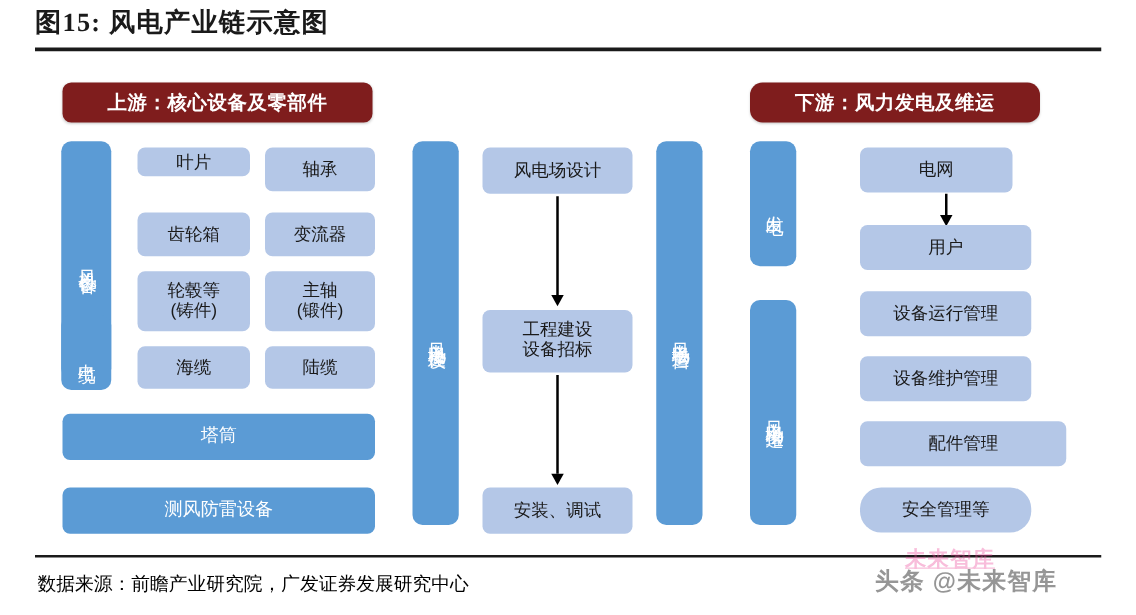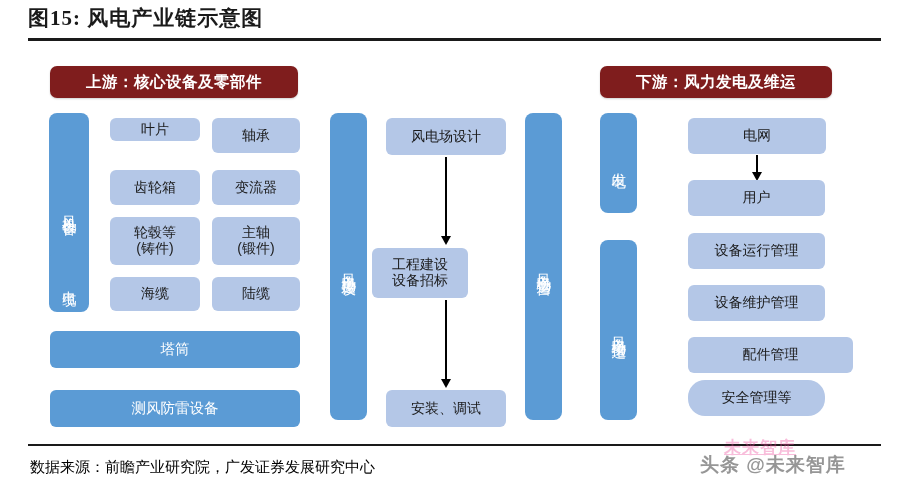--- a/index.html
+++ b/index.html
@@ -181,48 +181,48 @@
   <div class="node vert" style="left:330px; top:113px; width:37px; height:307px;">风电场建设</div>
   <div class="node vert" style="left:525px; top:113px; width:37px; height:307px;">风电场运营</div>
 
   <div class="node light" style="left:386px; top:118px; width:120px; height:37px;">风电场设计</div>
 
   <div class="arrow" style="left:386px; top:157px; width:120px; height:88px;">
     <div class="shaft" style="height:79px;"></div>
     <div class="head" style="top:79px;"></div>
   </div>
 
-  <div class="node light" style="left:372px; top:248px; width:96px; height:50px;font-family:Liberation Serif, serif;">工程建设
+  <div class="node light" style="left:386px; top:248px; width:120px; height:50px;font-family:Liberation Serif, serif;">工程建设
 设备招标</div>
 
   <div class="arrow" style="left:386px; top:300px; width:120px; height:88px;">
     <div class="shaft" style="height:79px;"></div>
     <div class="head" style="top:79px;"></div>
   </div>
 
   <div class="node light" style="left:386px; top:390px; width:120px; height:37px;">安装、调试</div>
 
-  <div class="sec-header" style="left:600px; top:66px; width:232px;">下游：风力发电及维运</div>
+  <div class="sec-header" style="left:600px; top:66px; width:232px;border-radius:10px;">下游：风力发电及维运</div>
 
   <div class="node vert" style="left:600px; top:113px; width:37px; height:100px;">发电</div>
   <div class="node vert" style="left:600px; top:240px; width:37px; height:180px;">风电场维运</div>
 
-  <div class="node light" style="left:688px; top:118px; width:138px; height:36px;">电网</div>
+  <div class="node light" style="left:688px; top:118px; width:122px; height:36px;">电网</div>
 
   <div class="arrow" style="left:688px; top:155px; width:137px; height:26px;">
     <div class="shaft" style="height:17px;"></div>
     <div class="head" style="top:17px;"></div>
   </div>
 
   <div class="node light" style="left:688px; top:180px; width:137px; height:36px;">用户</div>
 
   <div class="node light" style="left:688px; top:233px; width:137px; height:36px;">设备运行管理</div>
   <div class="node light" style="left:688px; top:285px; width:137px; height:36px;">设备维护管理</div>
   <div class="node light" style="left:688px; top:337px; width:165px; height:36px;">配件管理</div>
-  <div class="node light" style="left:688px; top:380px; width:137px; height:36px;border-radius:17px;">安全管理等</div>
+  <div class="node light" style="left:688px; top:390px; width:137px; height:36px;border-radius:17px;">安全管理等</div>
 
   <div class="rule bottom"></div>
   <div class="source-note">数据来源：前瞻产业研究院，广发证券发展研究中心</div>
   <div class="watermark">
     <span class="wm-ghost">未来智库</span>
     <span>头条 @未来智库</span>
   </div>
 
 </div>
 

